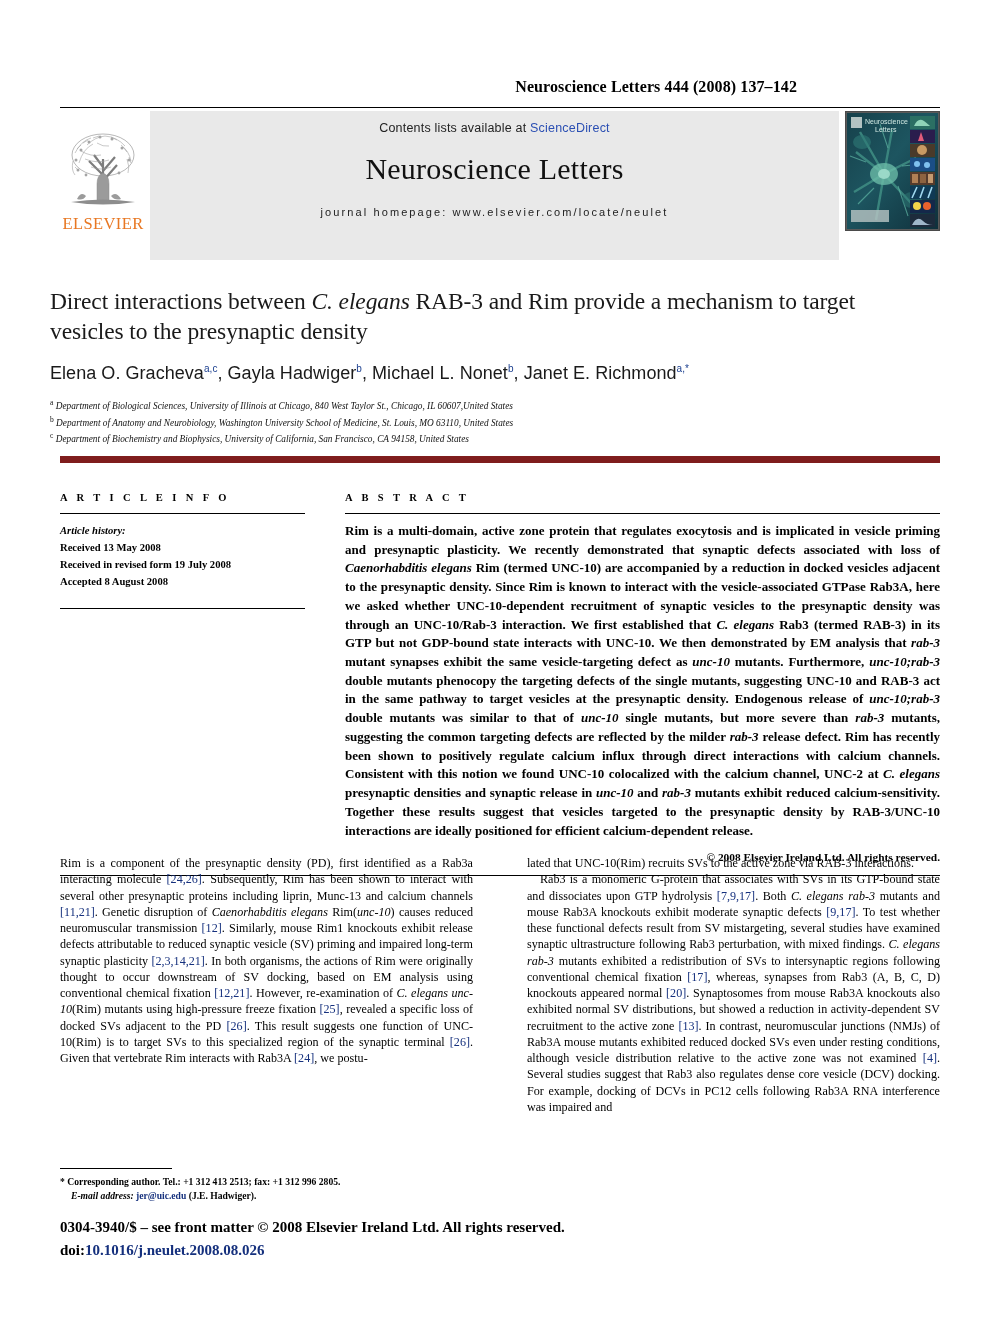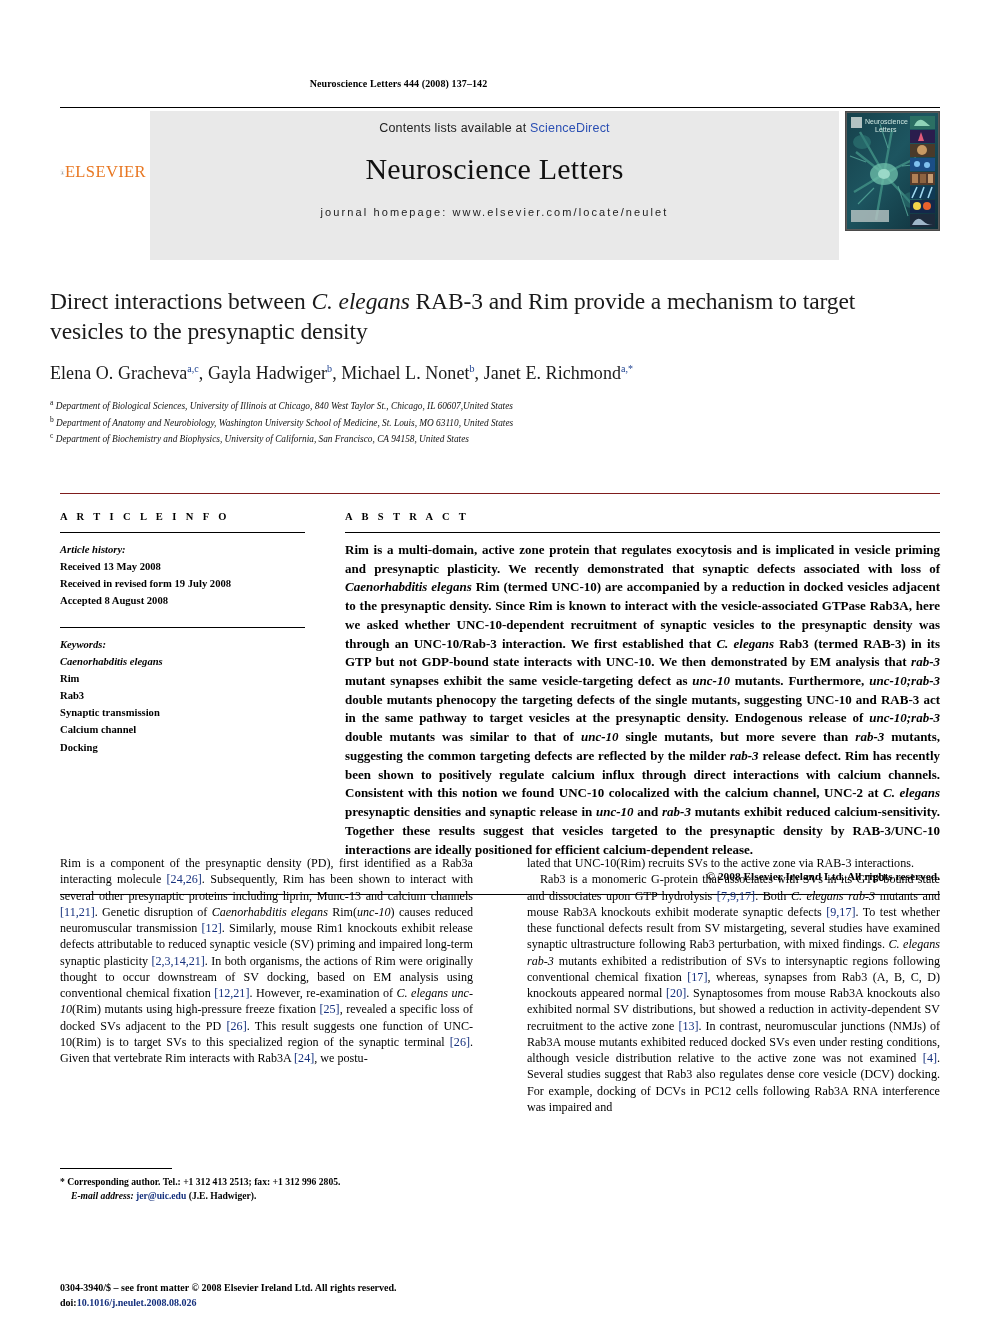--- a/index.html
+++ b/index.html
@@ -20,23 +20,23 @@
     left: 0; top: 0;
     width: 992px;
     height: 1323px;
   }
 
   
   .running-head {
     position: absolute;
     left: 0; top: 78px;
     width: 797px;
-    text-align: center;
-    font-family: "Liberation Serif", serif;
-    font-size: 10px;
+    text-align: right;
+    font-family: "Liberation Serif", serif;
+    font-size: 16px;
     font-weight: bold;
     letter-spacing: 0.1px;
   }
 
   
   .masthead {
     position: absolute;
     left: 60px;
     top: 107px;
     width: 880px;
@@ -47,21 +47,21 @@
     display: flex;
     align-items: stretch;
     height: 126px;
     padding-top: 3px;
     box-sizing: border-box;
   }
   .elsevier-logo {
     width: 86px;
     flex: 0 0 86px;
     display: flex;
-    flex-direction: row;
+    flex-direction: column;
     align-items: center;
     justify-content: flex-end;
     padding-bottom: 2px;
     box-sizing: border-box;
   }
   .tree-svg { display:block; }
   .elsevier-word {
     font-family: "Liberation Serif", serif;
     font-size: 16.5px;
     letter-spacing: 0.4px;
@@ -130,21 +130,21 @@
     font-family: "Liberation Serif", serif;
     font-size: 23.5px;
     line-height: 1.28;
     color: #1a1a1a;
     margin: 0;
     font-weight: normal;
     letter-spacing: -0.1px;
   }
   .paper-title i { font-style: italic; }
   .authors {
-    font-family: Liberation Serif, serif;
+    font-family: Liberation Sans, sans-serif;
     font-size: 18px;
     color: #1a1a1a;
     margin-top: 17px;
     letter-spacing: 0.05px;
   }
   .authors sup {
     font-size: 10px;
     color: #1b3f8f;
     vertical-align: super;
   }
@@ -159,24 +159,24 @@
   .affiliations sup {
     font-style: normal;
     font-size: 7.5px;
     vertical-align: super;
   }
 
   
   .infoabs {
     position: absolute;
     left: 60px;
-    top: 493px;
+    top: 456px;
     width: 880px;
-    border-top: 1px solid #7f1d1d;
-    padding-top: 4px;
+    border-top: 7px solid #7f1d1d;
+    padding-top: 16px;
   }
   .infoabs-row {
     display: flex;
     gap: 0px;
     padding-top: 13px;
   }
   .col-info {
     width: 245px;
     flex: 0 0 245px;
   }
@@ -269,24 +269,24 @@
     line-height: 1.5;
     font-weight: bold;
   }
   .footnote-text .em { font-style: italic; }
   .footnote-text .indent { padding-left: 11px; display:block; }
 
   
   .footer {
     position: absolute;
     left: 60px;
-    top: 1280px;
+    top: 1216px;
     width: 540px;
     font-family: "Liberation Serif", serif;
-    font-size: 10px;
+    font-size: 15px;
     font-weight: bold;
     line-height: 1.5;
   }
 </style>
 </head>
 <body>
 
 <div class="page">
 
   <div class="running-head">Neuroscience Letters 444 (2008) 137–142</div>
@@ -413,29 +413,20 @@
         <div class="sec-head">A R T I C L E   I N F O</div>
         <div class="rule"></div>
         <div class="info-group">
           <div class="lbl">Article history:</div>
           <div>Received 13 May 2008</div>
           <div>Received in revised form 19 July 2008</div>
           <div>Accepted 8 August 2008</div>
         </div>
         <div class="info-gap"></div>
         <div class="rule"></div>
-        <div class="info-group">
-          <div class="lbl">Keywords:</div>
-          <div class="it">Caenorhabditis elegans</div>
-          <div>Rim</div>
-          <div>Rab3</div>
-          <div>Synaptic transmission</div>
-          <div>Calcium channel</div>
-          <div>Docking</div>
-        </div>
       </div>
 
       <div class="col-spacer"></div>
 
       <div class="col-abs">
         <div class="sec-head">A B S T R A C T</div>
         <div class="rule"></div>
         <div class="abs-text" id="abstract-slot">
             <p style="margin:0">Rim is a multi-domain, active zone protein that regulates exocytosis and is implicated in vesicle priming and presynaptic plasticity. We recently demonstrated that synaptic defects associated with loss of <i>Caenorhabditis elegans</i> Rim (termed UNC-10) are accompanied by a reduction in docked vesicles adjacent to the presynaptic density. Since Rim is known to interact with the vesicle-associated GTPase Rab3A, here we asked whether UNC-10-dependent recruitment of synaptic vesicles to the presynaptic density was through an UNC-10/Rab-3 interaction. We first established that <i>C. elegans</i> Rab3 (termed RAB-3) in its GTP but not GDP-bound state interacts with UNC-10. We then demonstrated by EM analysis that <i>rab-3</i> mutant synapses exhibit the same vesicle-targeting defect as <i>unc-10</i> mutants. Furthermore, <i>unc-10;rab-3</i> double mutants phenocopy the targeting defects of the single mutants, suggesting UNC-10 and RAB-3 act in the same pathway to target vesicles at the presynaptic density. Endogenous release of <i>unc-10;rab-3</i> double mutants was similar to that of <i>unc-10</i> single mutants, but more severe than <i>rab-3</i> mutants, suggesting the common targeting defects are reflected by the milder <i>rab-3</i> release defect. Rim has recently been shown to positively regulate calcium influx through direct interactions with calcium channels. Consistent with this notion we found UNC-10 colocalized with the calcium channel, UNC-2 at <i>C. elegans</i> presynaptic densities and synaptic release in <i>unc-10</i> and <i>rab-3</i> mutants exhibit reduced calcium-sensitivity. Together these results suggest that vesicles targeted to the presynaptic density by RAB-3/UNC-10 interactions are ideally positioned for efficient calcium-dependent release.</p>
           </div>

